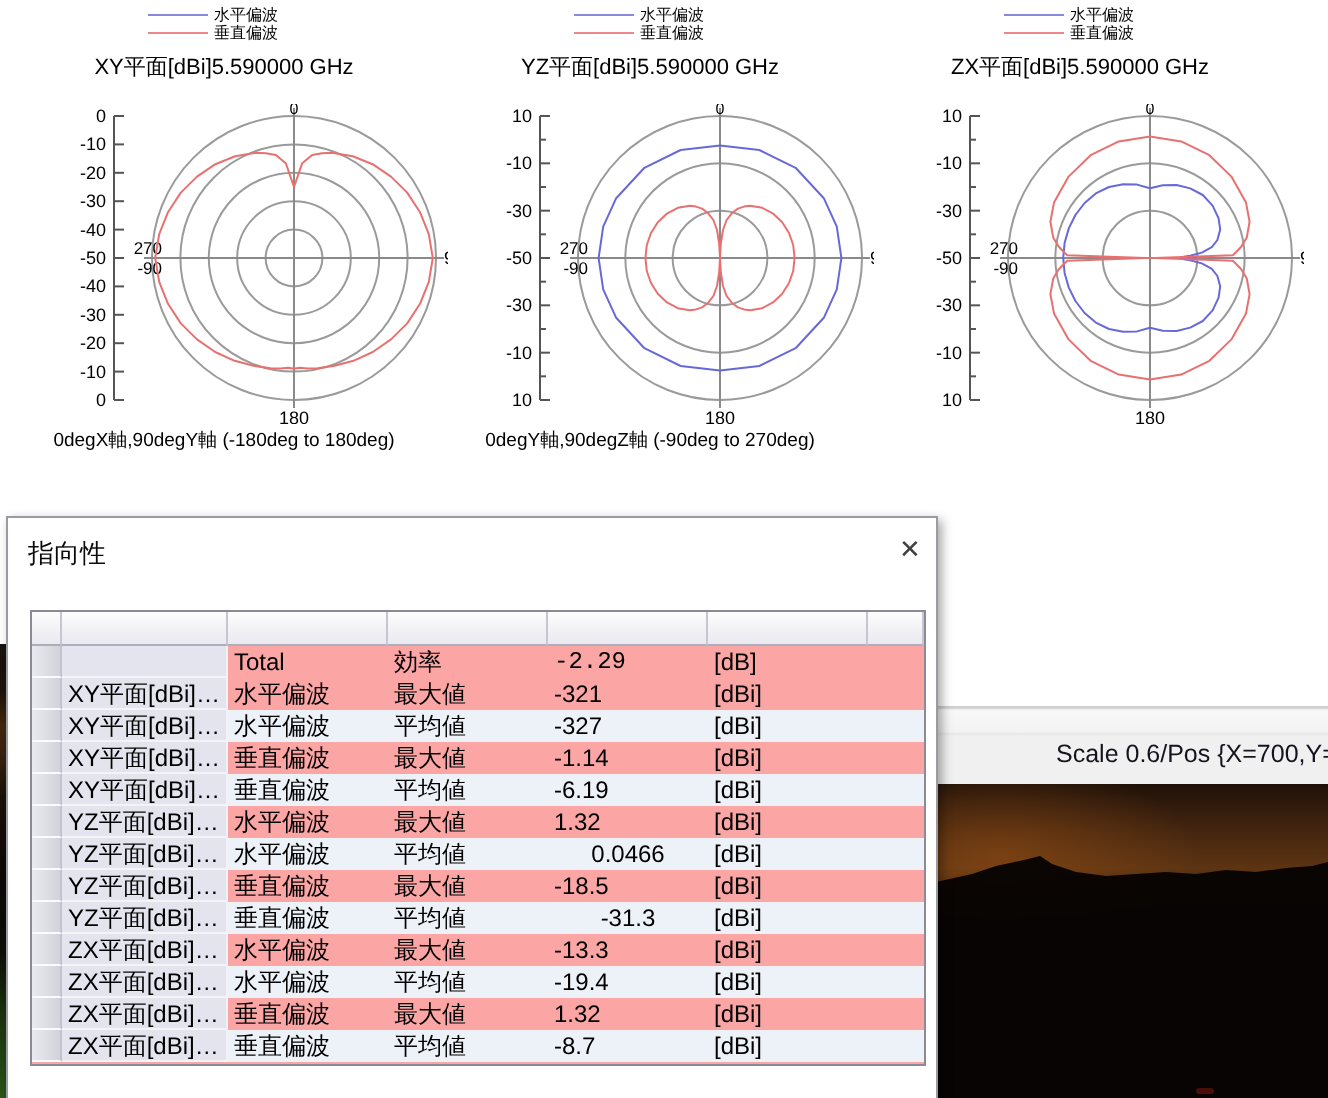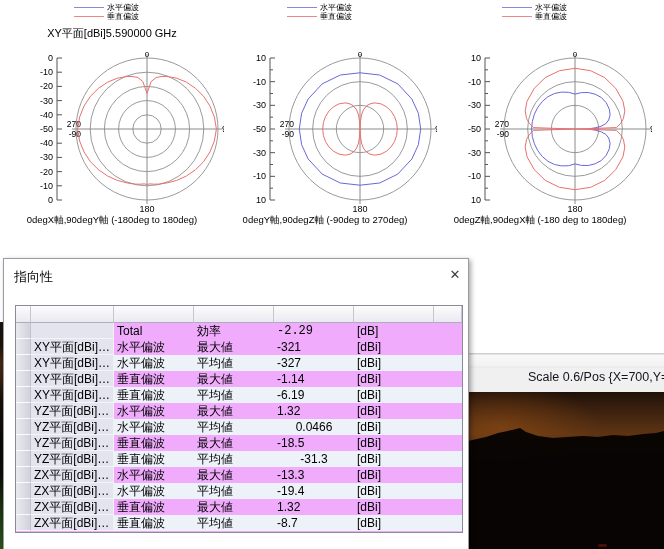--- a/index.html
+++ b/index.html
@@ -29,21 +29,21 @@
   .photo .glow{position:absolute;left:-40px;top:-5px;width:180px;height:90px;
      background:radial-gradient(ellipse at 40% 45%,rgba(150,78,20,.55),rgba(150,78,20,0) 65%);}
   .photo svg{position:absolute;left:0;top:0;}
   .photo .speck{position:absolute;left:130px;top:152px;width:9px;height:3px;background:#5a1208;border-radius:2px;opacity:.8;}
   
   .dialog{position:absolute;left:3px;top:258px;width:464px;height:294px;background:#ffffff;
      border:1px solid #9a9aa2;box-shadow:2px 2px 5px rgba(0,0,0,.35);}
   .dialog-title{position:absolute;left:10px;top:9px;font-size:13px;color:#0a0a0a;}
   .dialog-close{position:absolute;left:441px;top:6px;width:20px;height:20px;text-align:center;
      font-size:13px;line-height:20px;color:#404040;cursor:pointer;}
-  .dtable{position:absolute;left:11px;top:46px;width:448px;height:228px;background:#f0abfc;
+  .dtable{position:absolute;left:11px;top:46px;width:448px;height:228px;background:#fca5a5;
      border:1px solid #8b8b98;overflow:hidden;box-sizing:border-box;}
   .trow{display:flex;height:16px;}
   .thead{display:flex;height:17px;}
   .hcell{box-sizing:border-box;height:17px;background:linear-gradient(180deg,#fdfdfd,#e9e9f0);
      border-right:1px solid #c6c6d2;border-bottom:1px solid #adadbc;}
   .cell{box-sizing:border-box;font-size:12px;line-height:16px;padding:0 3px;
      white-space:nowrap;overflow:hidden;color:#000;}
   .rowhead{box-sizing:border-box;background:linear-gradient(90deg,#e9e9ef,#d2d2dc);
      border-right:1px solid #c2c2ce;border-bottom:1px solid #fbfbfd;}
   .labelcell{background:#e4e4ee;border-right:1px solid #f2f2f6;border-bottom:1px solid #f4f4f8;}
@@ -114,20 +114,21 @@
       <div class="legend">
         <div class="legend-row">
           <span class="legend-line" style="background: rgb(136, 136, 224);"></span>
           <span class="legend-label">水平偏波</span>
         </div>
         <div class="legend-row">
           <span class="legend-line" style="background: rgb(238, 136, 136);"></span>
           <span class="legend-label">垂直偏波</span>
         </div>
       </div>
+      <div class="plot-title">YZ平面[dBi]5.590000 GHz</div>
       <div class="plot-svg"><svg width="224" height="160">
             <line x1="57" y1="6" x2="57" y2="148" stroke="#555" stroke-width="1"></line>
             <line x1="57" y1="6" x2="62" y2="6" stroke="#555" stroke-width="1"></line>
             <text x="53" y="9" text-anchor="end" font-size="9" fill="#000">10</text>
             <line x1="57" y1="17.833333333333336" x2="60" y2="17.833333333333336" stroke="#555" stroke-width="1"></line>
             <line x1="57" y1="29.666666666666668" x2="62" y2="29.666666666666668" stroke="#555" stroke-width="1"></line>
             <text x="53" y="32.66666666666667" text-anchor="end" font-size="9" fill="#000">-10</text>
             <line x1="57" y1="41.5" x2="60" y2="41.5" stroke="#555" stroke-width="1"></line>
             <line x1="57" y1="53.333333333333336" x2="62" y2="53.333333333333336" stroke="#555" stroke-width="1"></line>
             <text x="53" y="56.333333333333336" text-anchor="end" font-size="9" fill="#000">-30</text>
@@ -163,20 +164,21 @@
       <div class="legend">
         <div class="legend-row">
           <span class="legend-line" style="background: rgb(136, 136, 224);"></span>
           <span class="legend-label">水平偏波</span>
         </div>
         <div class="legend-row">
           <span class="legend-line" style="background: rgb(238, 136, 136);"></span>
           <span class="legend-label">垂直偏波</span>
         </div>
       </div>
+      <div class="plot-title">ZX平面[dBi]5.590000 GHz</div>
       <div class="plot-svg"><svg width="224" height="160">
             <line x1="57" y1="6" x2="57" y2="148" stroke="#555" stroke-width="1"></line>
             <line x1="57" y1="6" x2="62" y2="6" stroke="#555" stroke-width="1"></line>
             <text x="53" y="9" text-anchor="end" font-size="9" fill="#000">10</text>
             <line x1="57" y1="17.833333333333336" x2="60" y2="17.833333333333336" stroke="#555" stroke-width="1"></line>
             <line x1="57" y1="29.666666666666668" x2="62" y2="29.666666666666668" stroke="#555" stroke-width="1"></line>
             <text x="53" y="32.66666666666667" text-anchor="end" font-size="9" fill="#000">-10</text>
             <line x1="57" y1="41.5" x2="60" y2="41.5" stroke="#555" stroke-width="1"></line>
             <line x1="57" y1="53.333333333333336" x2="62" y2="53.333333333333336" stroke="#555" stroke-width="1"></line>
             <text x="53" y="56.333333333333336" text-anchor="end" font-size="9" fill="#000">-30</text>
@@ -198,21 +200,20 @@
             <line x1="72" y1="77" x2="222" y2="77" stroke="#8a8a8a" stroke-width="1"></line>
             <line x1="147" y1="2" x2="147" y2="152" stroke="#8a8a8a" stroke-width="1"></line>
             <text x="147" y="5" text-anchor="middle" font-size="8" fill="#000">0</text>
             <text x="222" y="80" text-anchor="start" font-size="9" fill="#000">90</text>
             <text x="147" y="160" text-anchor="middle" font-size="9" fill="#000">180</text>
             <text x="81" y="75" text-anchor="end" font-size="8.5" fill="#000">270</text>
             <text x="81" y="85" text-anchor="end" font-size="8.5" fill="#000">-90</text>
             <polyline points="147.0,42.1 153.4,40.6 160.3,40.5 167.1,42.2 173.4,45.5 178.3,50.8 181.3,57.2 182.1,62.8 180.7,68.0 177.9,71.6 172.9,74.3 167.1,75.9 162.4,76.6 170.1,77.0 162.4,77.4 167.1,78.1 172.9,79.7 177.9,82.4 180.7,86.0 182.1,91.2 181.3,96.8 178.3,103.2 173.4,108.5 167.1,111.8 160.3,113.5 153.4,113.4 147.0,111.9 140.5,113.7 133.6,113.9 126.5,112.5 119.9,109.3 114.3,104.5 109.7,98.5 106.4,91.8 104.3,84.5 103.6,77.0 104.3,69.5 106.4,62.2 109.7,55.5 114.3,49.5 119.9,44.7 126.5,41.5 133.6,40.1 140.5,40.3 147.0,42.1" fill="none" stroke="#6868d8" stroke-width="1" stroke-linejoin="round"></polyline>
             <polyline points="147.0,16.3 162.6,18.7 176.7,25.6 187.7,36.3 195.0,49.3 196.8,58.9 195.4,66.7 192.6,71.4 190.1,74.0 188.4,75.6 149.4,77.0 147.0,77.0 149.4,77.0 188.4,78.4 190.1,80.0 192.6,82.6 195.4,87.3 196.8,95.1 195.0,104.7 187.7,117.7 176.7,128.4 162.6,135.3 147.0,137.7 131.4,135.3 117.3,128.4 106.3,117.7 99.0,104.7 97.2,95.1 98.6,87.3 101.4,82.6 103.9,80.0 105.6,78.4 144.6,77.0 147.0,77.0 144.6,77.0 105.6,75.6 103.9,74.0 101.4,71.4 98.6,66.7 97.2,58.9 99.0,49.3 106.3,36.3 117.3,25.6 131.4,18.7 147.0,16.3" fill="none" stroke="#e87070" stroke-width="1" stroke-linejoin="round"></polyline>
           </svg></div>
-      <div class="plot-caption">0degZ軸,90degX軸 (-180 deg to 180deg)</div>
     </div>
 
     <div class="statusbar">
       <span>Scale 0.6/Pos {X=700,Y=4</span>
     </div>
   </div>
 
   <div class="desktop-strip"></div>
 
   <div class="photo">

